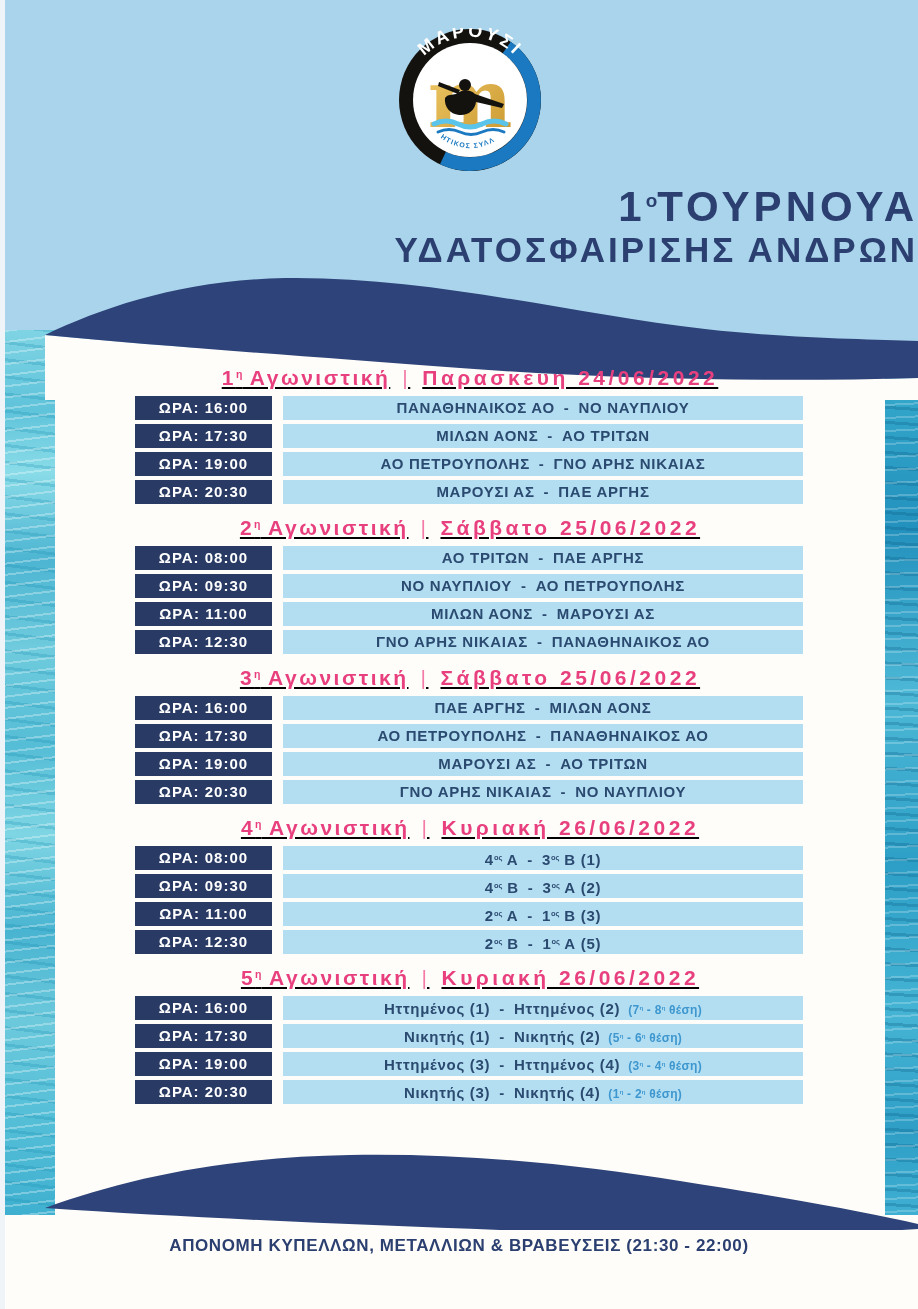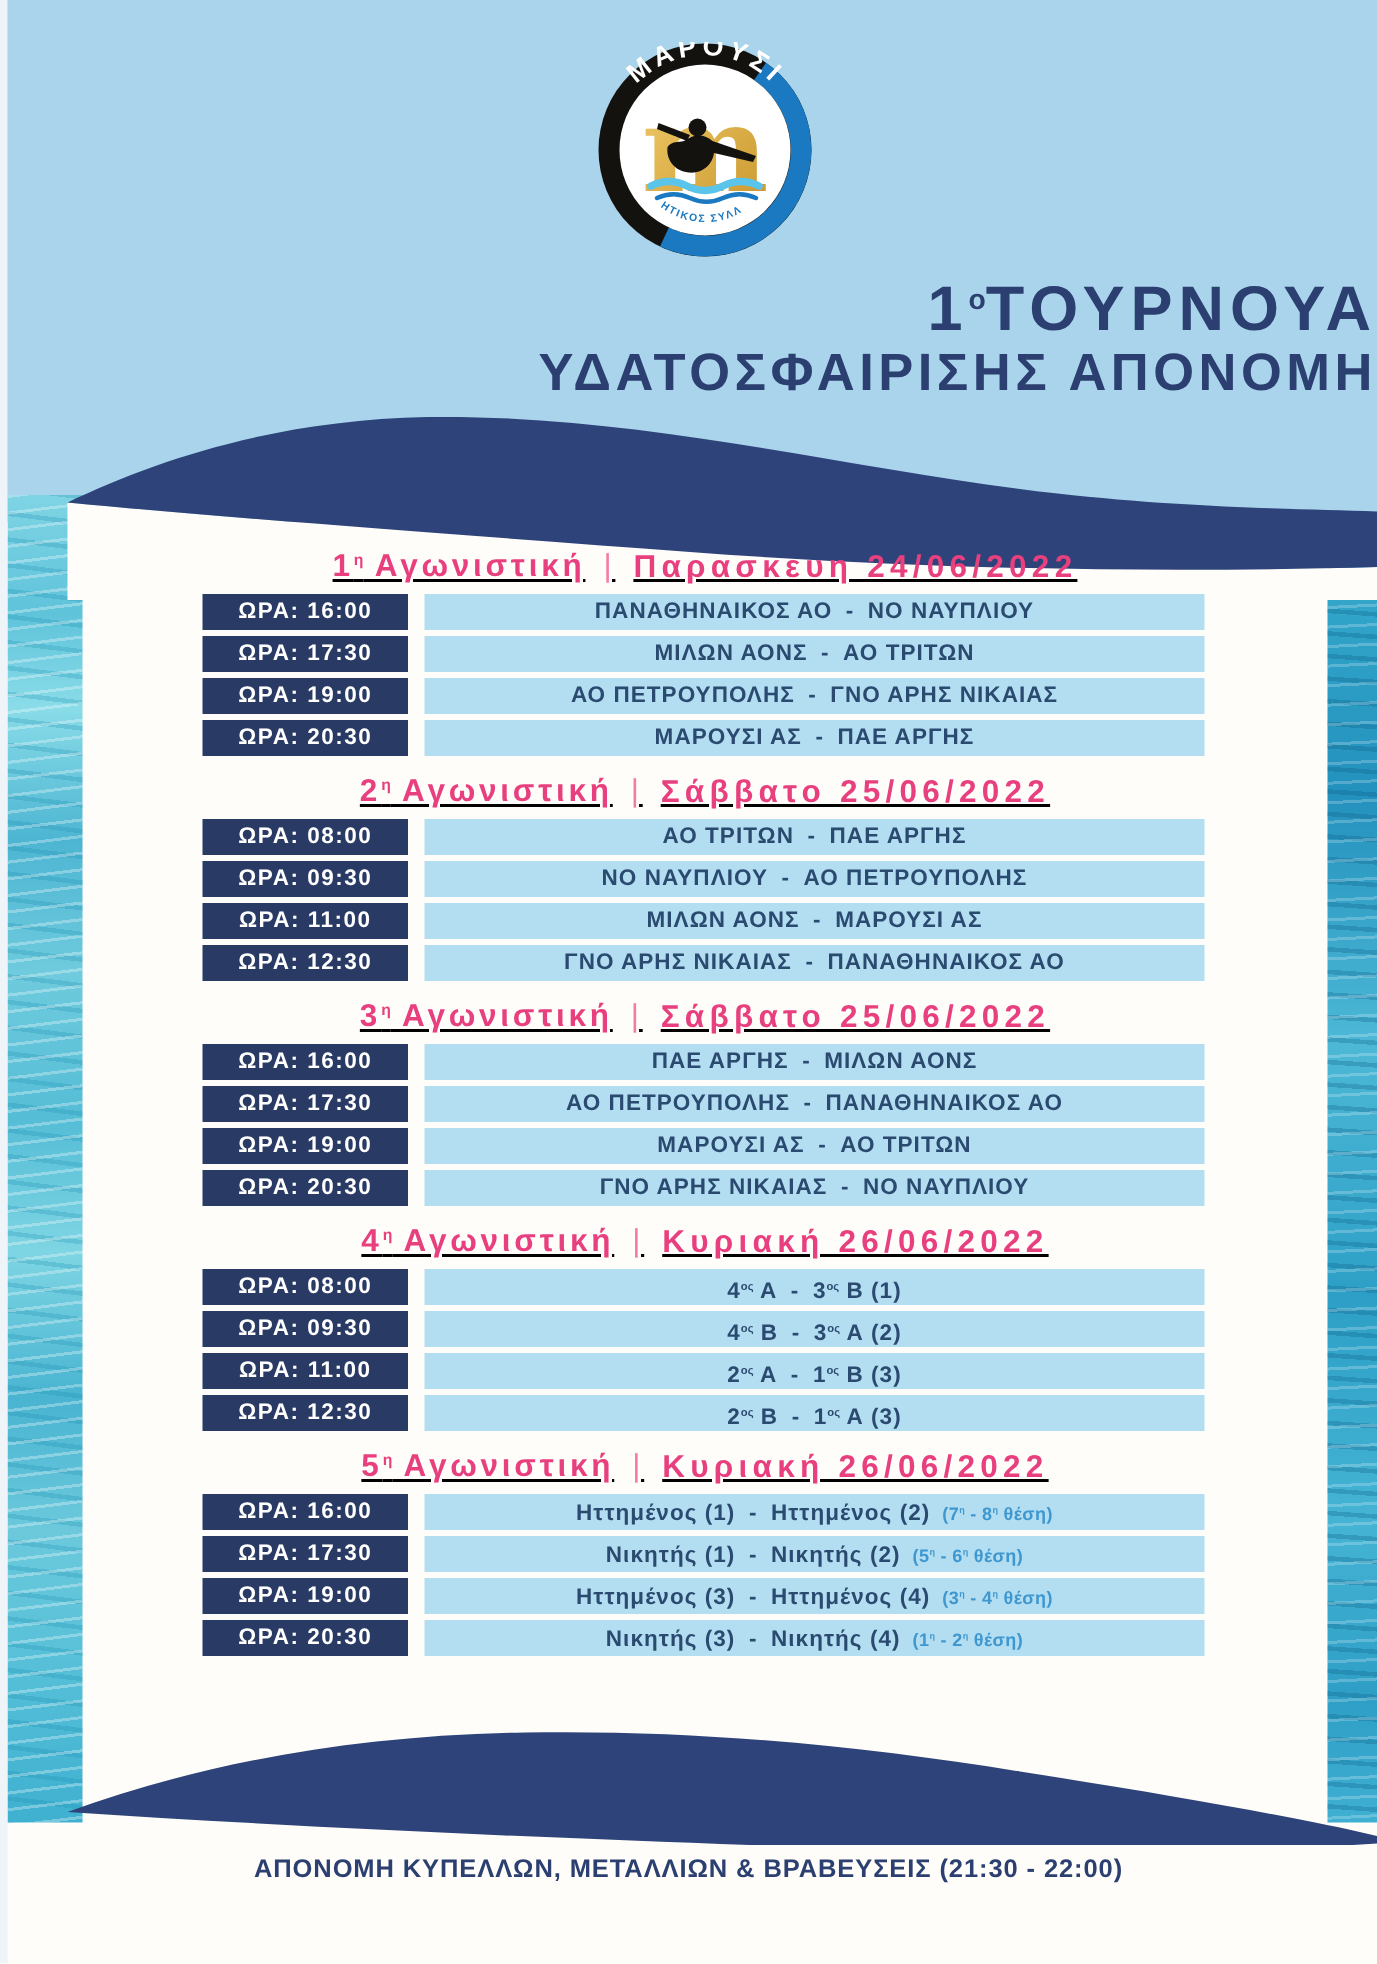--- a/index.html
+++ b/index.html
@@ -133,21 +133,21 @@
         <path d="M40,104 Q51,99 62,104 T84,104 T106,104" stroke="#1a79c0" stroke-width="3"></path>
       </g>
       <text font-family="Liberation Sans, sans-serif" font-size="7" font-weight="bold" fill="#1a79c0" letter-spacing="1.2">
         <textPath href="#arcBottom" startOffset="50%" text-anchor="middle">ΑΘΛΗΤΙΚΟΣ ΣΥΛΛΟΓΟΣ</textPath>
       </text>
     </svg>
   </div>
 
   <div class="title-block">
     <div class="title-line1"><span class="seg">1</span><sup class="sup">ο</sup><span class="seg">ΤΟΥΡΝΟΥΑ</span></div>
-    <div class="title-line2">ΥΔΑΤΟΣΦΑΙΡΙΣΗΣ ΑΠΟΝΟΜΗ</div>
+    <div class="title-line2">ΥΔΑΤΟΣΦΑΙΡΙΣΗΣ ΑΝΔΡΩΝ</div>
   </div>
 
   <div class="sections" id="sections">
       <div class="section">
         <div class="sec-header"><span class="h-label"><span class="seg">1</span><sup class="sup">η</sup><span class="seg"> Αγωνιστική</span></span><span class="h-sep">|</span><span class="h-date"><span class="seg">Παρασκευη 24/06/2022</span></span></div>
         <div class="row">
           <span class="time-chip"><span class="seg">ΩΡΑ: 16:00</span></span>
           <div class="match-bar"><span class="team"><span class="seg">ΠΑΝΑΘΗΝΑΙΚΟΣ ΑΟ</span></span><span class="dash">-</span><span class="team"><span class="seg">ΝΟ ΝΑΥΠΛΙΟΥ</span></span></div>
         </div>
         <div class="row">
@@ -210,21 +210,21 @@
         <div class="row">
           <span class="time-chip"><span class="seg">ΩΡΑ: 09:30</span></span>
           <div class="match-bar"><span class="team"><span class="seg">4</span><sup class="sup">ος</sup><span class="seg"> Β</span></span><span class="dash">-</span><span class="team"><span class="seg">3</span><sup class="sup">ος</sup><span class="seg"> Α (2)</span></span></div>
         </div>
         <div class="row">
           <span class="time-chip"><span class="seg">ΩΡΑ: 11:00</span></span>
           <div class="match-bar"><span class="team"><span class="seg">2</span><sup class="sup">ος</sup><span class="seg"> Α</span></span><span class="dash">-</span><span class="team"><span class="seg">1</span><sup class="sup">ος</sup><span class="seg"> Β (3)</span></span></div>
         </div>
         <div class="row">
           <span class="time-chip"><span class="seg">ΩΡΑ: 12:30</span></span>
-          <div class="match-bar"><span class="team"><span class="seg">2</span><sup class="sup">ος</sup><span class="seg"> Β</span></span><span class="dash">-</span><span class="team"><span class="seg">1</span><sup class="sup">ος</sup><span class="seg"> Α (3)</span></span></div>
+          <div class="match-bar"><span class="team"><span class="seg">2</span><sup class="sup">ος</sup><span class="seg"> Β</span></span><span class="dash">-</span><span class="team"><span class="seg">1</span><sup class="sup">ος</sup><span class="seg"> Α (5)</span></span></div>
         </div>
       </div>
       <div class="section">
         <div class="sec-header"><span class="h-label"><span class="seg">5</span><sup class="sup">η</sup><span class="seg"> Αγωνιστική</span></span><span class="h-sep">|</span><span class="h-date"><span class="seg">Κυριακή 26/06/2022</span></span></div>
         <div class="row">
           <span class="time-chip"><span class="seg">ΩΡΑ: 16:00</span></span>
           <div class="match-bar"><span class="team"><span class="seg">Ηττημένος (1)</span></span><span class="dash">-</span><span class="team"><span class="seg">Ηττημένος (2)</span></span><span class="note"><span class="seg">(7</span><sup class="sup">η</sup><span class="seg"> - 8</span><sup class="sup">η</sup><span class="seg"> θέση)</span></span></div>
         </div>
         <div class="row">
           <span class="time-chip"><span class="seg">ΩΡΑ: 17:30</span></span>

